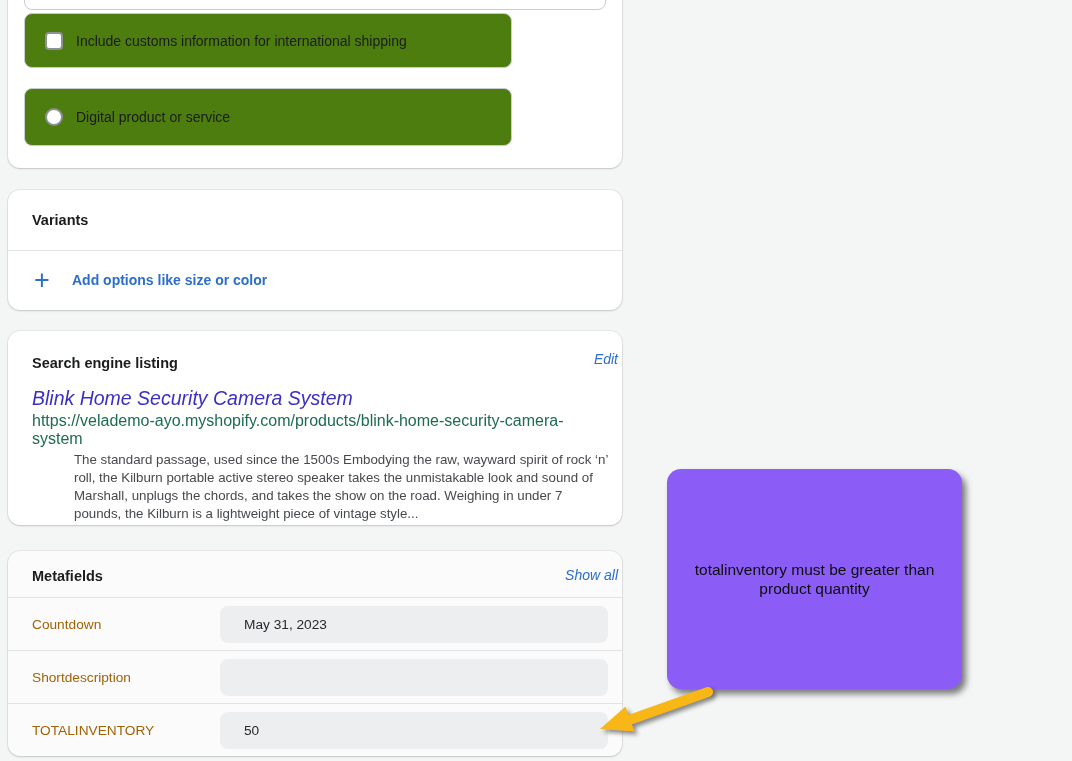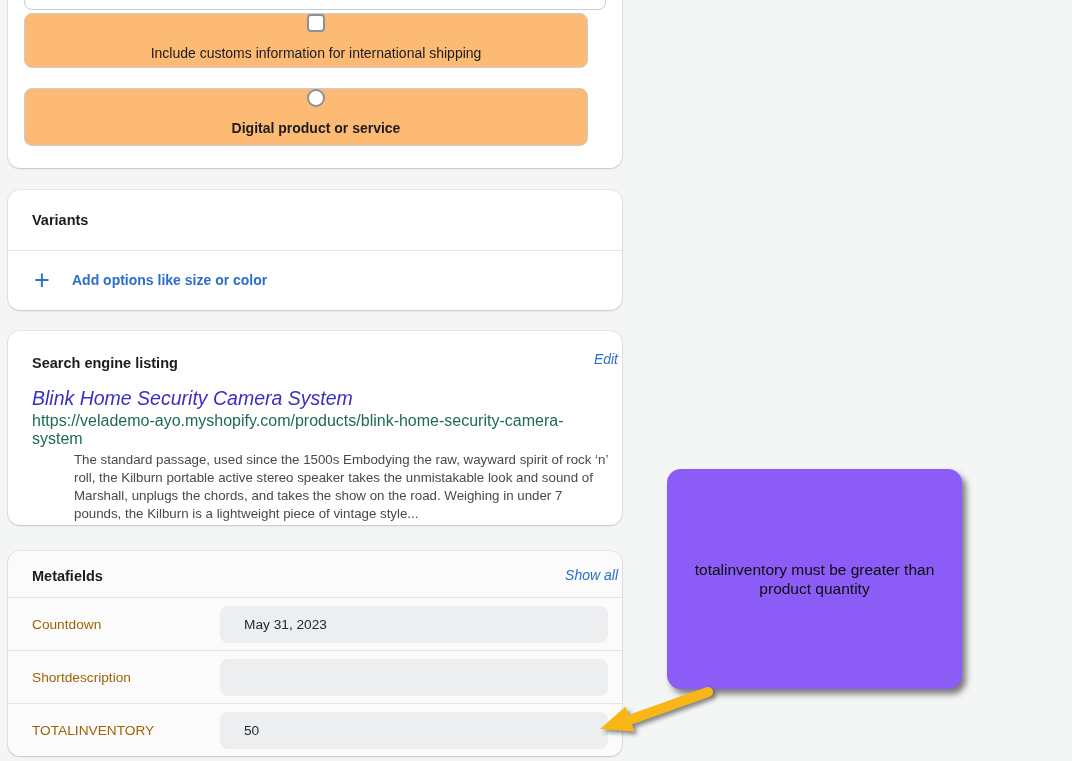--- a/index.html
+++ b/index.html
@@ -6,28 +6,28 @@
   body{font-family:"Liberation Sans","DejaVu Sans",sans-serif;background:#f4f5f5;}
   .page{position:relative;width:1072px;height:761px;overflow:hidden;background:#f4f5f5;color:#1a1c1d;}
 
   .card{position:absolute;left:8px;width:614px;background:#ffffff;border-radius:12px;
         box-shadow:0 0 0 1px rgba(0,0,0,0.055), 0 1px 2px rgba(0,0,0,0.15);}
 
   
   .card-shipping{top:-24px;height:192px;}
   .cut-field{position:absolute;left:16px;top:4px;width:580px;height:28px;background:#fff;
              border:1px solid #c9ccd0;border-radius:8px;}
-  .choice-box{position:absolute;left:16px;width:564px;background:#fdba74;border:1px solid #c9ccd0;
-              border-radius:8px;display:flex;align-items:center;padding-left:20px;box-sizing:border-box;gap:13px;flex-direction:column;}
+  .choice-box{position:absolute;left:16px;width:488px;background:#4d7c0f;border:1px solid #c9ccd0;
+              border-radius:8px;display:flex;align-items:center;padding-left:20px;box-sizing:border-box;gap:13px;}
   .choice-customs{top:37px;height:55px;}
   .choice-digital{top:112px;height:58px;}
   .checkbox{width:18px;height:18px;border:2px solid #8c9196;border-radius:4px;background:#fff;flex:none;box-sizing:border-box;}
   .radio{width:18px;height:18px;border:2px solid #8c9196;border-radius:50%;background:#fff;flex:none;box-sizing:border-box;}
   .choice-label{font-size:14px;color:#1a1c1d;}
-  .choice-label.strong{font-weight:700;}
+  .choice-label.strong{font-weight:400;}
 
   
   .card-variants{top:190px;height:120px;}
   .card-header{position:relative;display:flex;align-items:center;padding:0 20px 0 24px;}
   .card-title{font-size:14.5px;font-weight:700;color:#1a1c1d;}
   .hdr-variants{height:60px;}
   .divider{position:absolute;left:0;width:100%;height:1px;background:#e1e3e5;}
   .add-row{position:absolute;left:0;top:61px;width:100%;height:58px;display:flex;align-items:center;
            padding-left:25px;box-sizing:border-box;gap:21px;cursor:pointer;}
   .plus-icon{color:#2c6ecb;font-size:27px;font-weight:400;line-height:18px;width:18px;text-align:center;}

